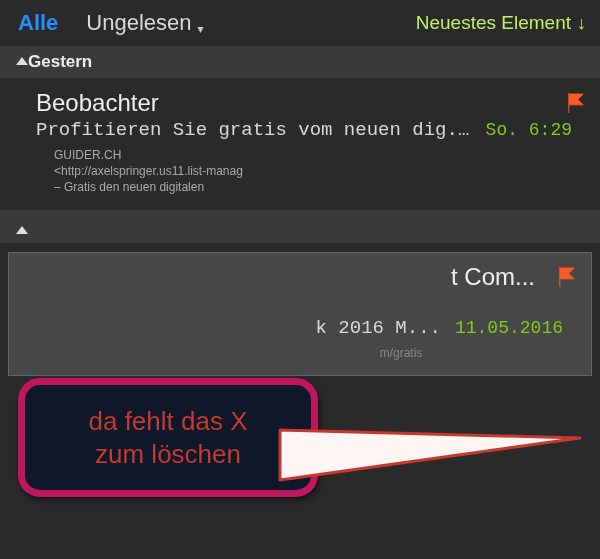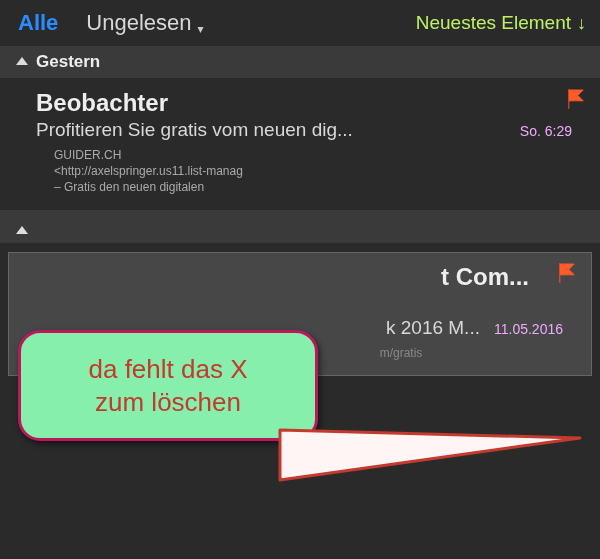--- a/index.html
+++ b/index.html
@@ -29,70 +29,71 @@
   .spacer { flex: 1; }
   .sortlabel {
     font-size: 19px; color: #bef264;
     display: flex; align-items: center; gap: 6px;
     padding: 0 6px;
   }
   .sortlabel .arrow { font-size: 18px; }
   .group-header {
     background: #3a3a3a;
     padding: 6px 10px 6px 16px;
-    display: flex; align-items: center; gap: 8px;
+    display: flex; align-items: center; 
     border-bottom: 1px solid #2a2a2a;
   }
   .group-header .caret {
     width: 0; height: 0;
     border-left: 6px solid transparent;
     border-right: 6px solid transparent;
     border-bottom: 8px solid #ddd;
     transform: translateY(-1px);
   }
   .group-header .label { font-weight: 700; font-size: 17px; color: #eee; }
   .msg {
     padding: 10px 14px 14px 36px;
     position: relative;
   }
   .msg.selected {
     background: #474747;
     margin: 8px;
     border: 1px solid #666;
   }
-  .msg .row1 { display: flex; align-items: flex-start; gap: 24px; font-weight: bold; }
+  .msg .row1 { display: flex; align-items: center; gap: 18px; }
   .msg .sender { font-size: 24px; color: #eee; flex: 1; white-space: nowrap; overflow: hidden; text-overflow: ellipsis; }
   .msg .flag {
     width: 20px; display: flex; justify-content: center;
     color: #ff5a28;
   }
-  .msg .row2 { display: flex; align-items: baseline; gap: 10px; margin-top: 2px; }
+  .msg .row2 { display: flex; align-items: baseline; gap: 10px; margin-top: 2px; font-family: Liberation Mono, monospace; }
   .msg .subject { font-size: 19px; color: #d8d8d8; flex: 1; white-space: nowrap; overflow: hidden; text-overflow: ellipsis; }
-  .msg .timestamp { font-size: 14px; color: #f0abfc; white-space: nowrap; padding-right: 14px; }
+  .msg .timestamp { font-size: 18px; color: #84cc16; white-space: nowrap; padding-right: 14px; }
   .msg .preview { font-size: 12px; color: #aaa; margin-top: 6px; padding-left: 18px; line-height: 1.35; }
   .group-header.cut { padding-top: 10px; padding-bottom: 0; overflow: hidden; height: 34px; }
   .group-header.cut .label { white-space: nowrap; }
   
   .anno {
     position: absolute;
     left: 18px; top: 330px;
     width: 300px;
     pointer-events: none;
   }
   .bubble {
-    background: #86efac;
-    border: 3px solid #be185d;
+    background: #0f172a;
+    border: 7px solid #be185d;
     border-radius: 22px;
     padding: 20px 24px;
     color: #c43a2e;
     font-size: 26px;
     text-align: center;
     line-height: 1.25;
     box-shadow: 2px 3px 6px rgba(0,0,0,0.55);
     position: relative;
+    margin-top: 48px;
   }
   .tail {
     position: absolute;
     left: 280px; top: 430px;
     pointer-events: none;
   }
   svg.flag-icon { width: 18px; height: 20px; }
 </style>
 </head>
 <body>

